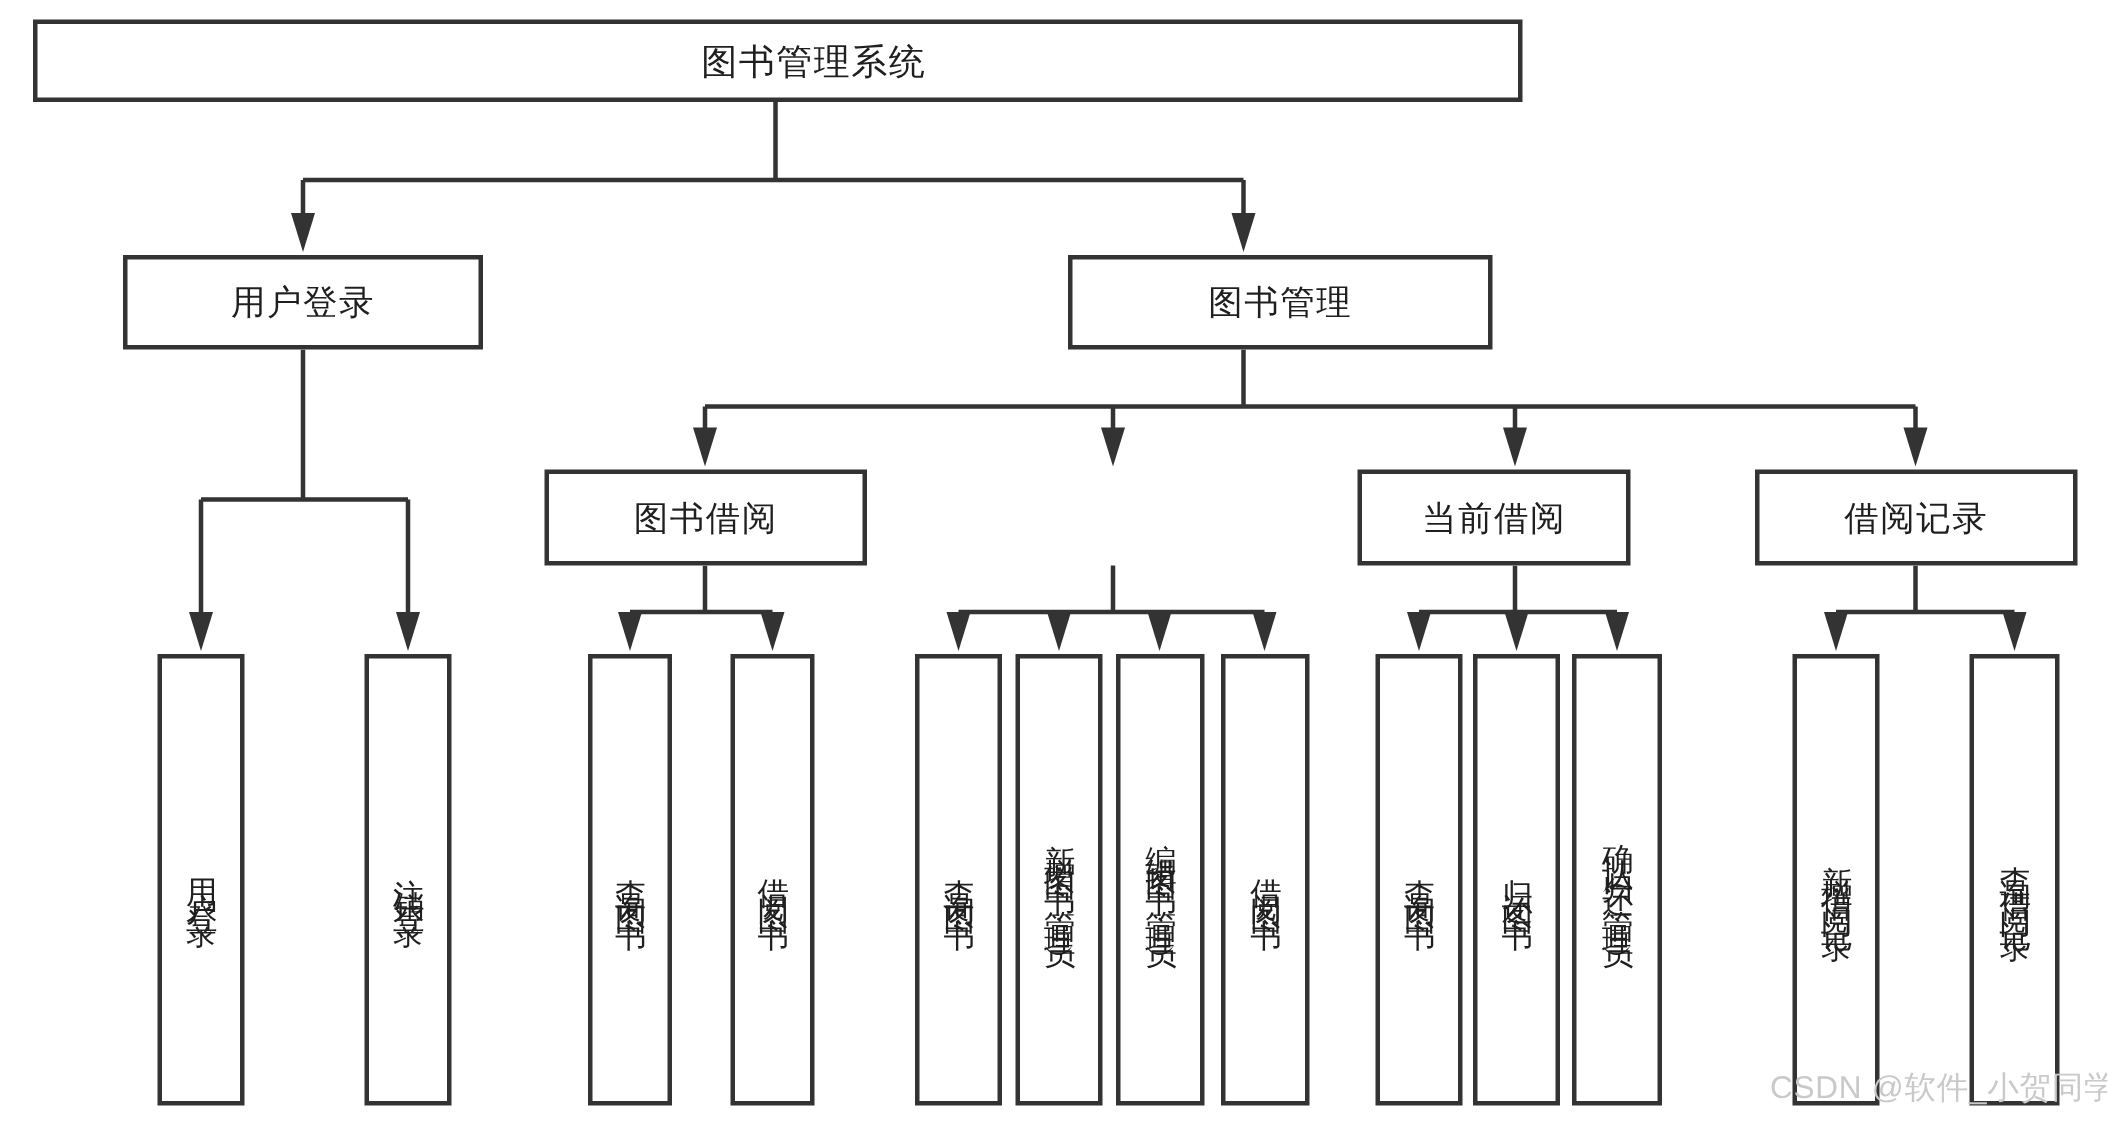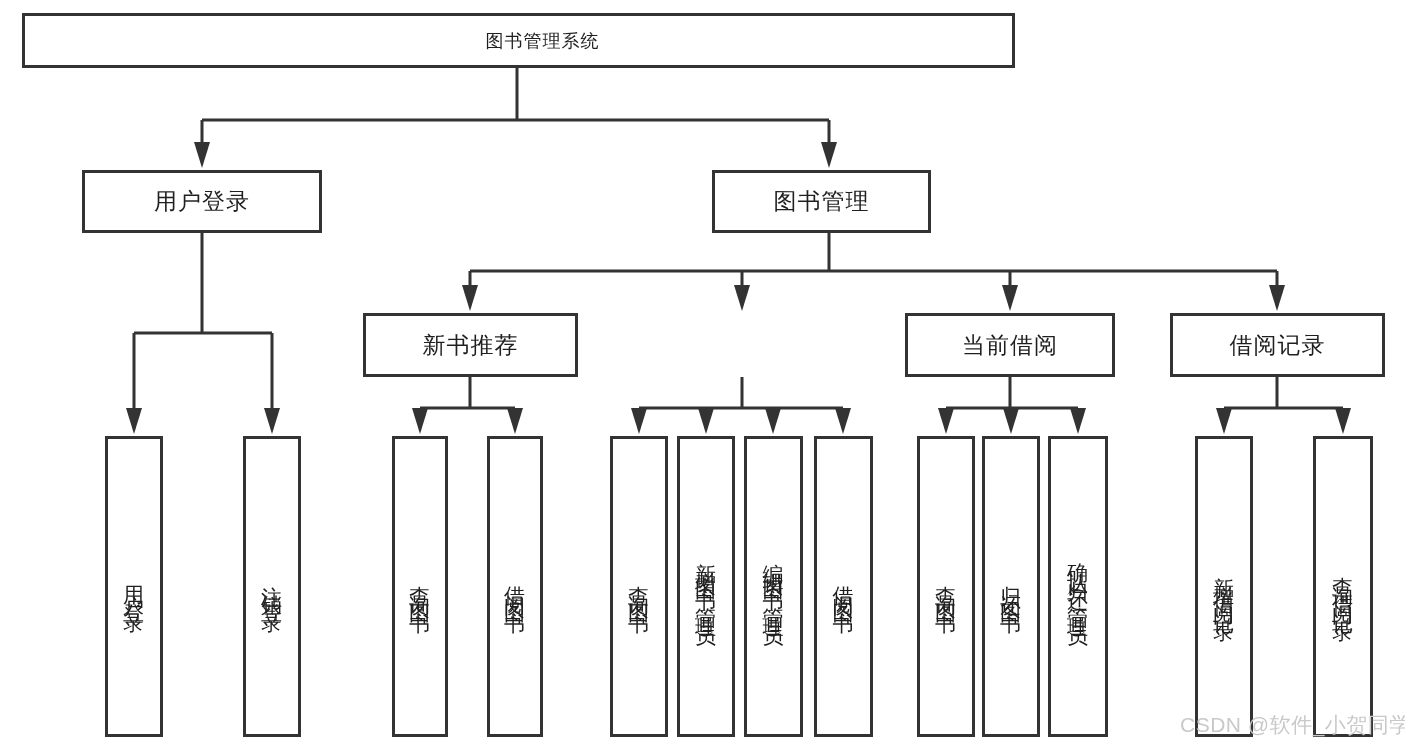--- a/index.html
+++ b/index.html
@@ -42,21 +42,21 @@
     display: flex;
     align-items: center;
     justify-content: center;
     z-index: 2;
   }
   .node.h {
     font-size: 23px;
     letter-spacing: 1px;
     white-space: nowrap;
   }
-  .node.root { font-size: 18px; padding-left: 48px; }
+  .node.root { font-size: 24px; padding-left: 48px; }
   .node.leaf { z-index: 2; }
   .node.leaf > span {
     writing-mode: vertical-rl;
     text-orientation: mixed;
     font-size: 21px;
     letter-spacing: 9px;
     line-height: 1;
     max-height: 292px;
   }
   .watermark {
@@ -114,24 +114,24 @@
     <g>
       <path d="M1277,377 V409 M1224,408 H1343 M1224,408 V414 M1343,408 V414"></path>
       <polygon points="1216,408 1232,408 1224,434"></polygon>
       <polygon points="1335,408 1351,408 1343,434"></polygon>
     </g>
   </svg>
 
   <div class="node h root" style="left:22px;top:13px;width:993px;height:55px">图书管理系统</div>
 
   <div class="node h" style="left:82px;top:170px;width:240px;height:63px">用户登录</div>
-  <div class="node h" style="left:712px;top:170px;width:219px;height:63px">图书管理</div>
+  <div class="node h" style="left:712px;top:170px;width:283px;height:63px">图书管理</div>
 
-  <div class="node h" style="left:363px;top:313px;width:215px;height:64px">新书推荐</div>
-  <div class="node h" style="left:905px;top:313px;width:210px;height:64px">当前借阅</div>
+  <div class="node h" style="left:363px;top:313px;width:215px;height:64px">图书借阅</div>
+  <div class="node h" style="left:905px;top:313px;width:182px;height:64px">当前借阅</div>
   <div class="node h" style="left:1170px;top:313px;width:215px;height:64px">借阅记录</div>
 
   <div class="node leaf" style="left:105px;top:436px;width:58px;height:301px">
     <span>用户登录</span>
   </div>
   <div class="node leaf" style="left:243px;top:436px;width:58px;height:301px">
     <span>注销登录</span>
   </div>
 
   <div class="node leaf" style="left:392px;top:436px;width:56px;height:301px">

